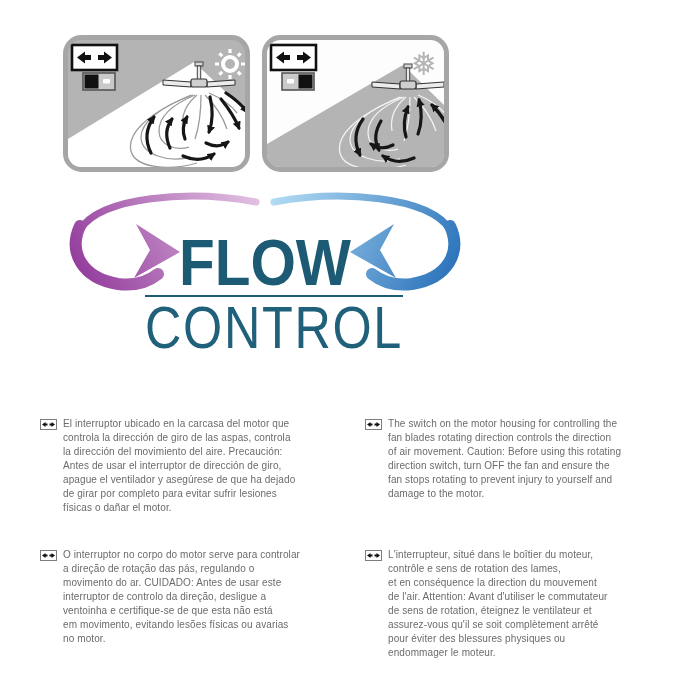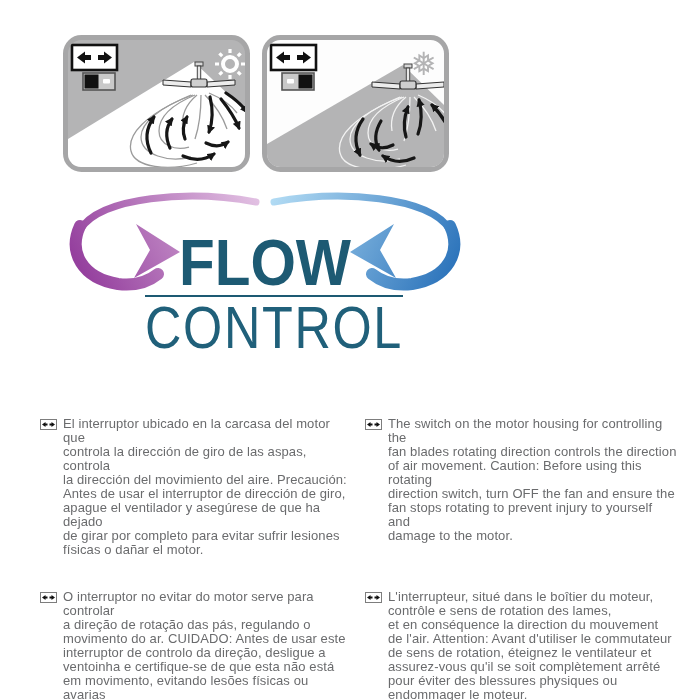--- a/index.html
+++ b/index.html
@@ -10,21 +10,21 @@
   }
   .cards{position:absolute;left:63px;top:35px;display:flex;gap:12px;}
   .logo-wrap{position:absolute;left:60px;top:190px;}
   .texts{
     position:absolute;left:40px;top:417px;
     display:grid;grid-template-columns:312px 312px;column-gap:13px;row-gap:33px;
   }
   .block{display:flex;align-items:flex-start;gap:6px;}
   .block .bullet{flex:0 0 auto;margin-top:2px;}
   .block .txt{
-    font-size:13px;line-height:14px;color:#6a6b6d;
+    font-size:10px;line-height:14px;color:#6a6b6d;
     white-space:pre-line;letter-spacing:0.1px;
   }
   svg text.logo-flow{
     font-family:"Liberation Sans","DejaVu Sans",sans-serif;
     font-weight:bold;font-size:64px;fill:#1d5a73;
   }
   svg text.logo-control{
     font-family:"Liberation Sans","DejaVu Sans",sans-serif;
     font-weight:normal;font-size:60px;fill:#20607a;letter-spacing:2px;
   }
@@ -225,21 +225,21 @@
 fan stops rotating to prevent injury to yourself and
 damage to the motor.</div>
   </div>
 
   <div class="block">
     <svg class="bullet" width="17" height="11" viewBox="0 0 17 11">
       <rect x="0.5" y="0.5" width="16" height="10" fill="#ffffff" stroke="#7d7d7d"></rect>
       <polygon points="2,5.5 5.5,3 5.5,4.6 7.5,4.6 7.5,6.4 5.5,6.4 5.5,8" fill="#111"></polygon>
       <polygon points="15,5.5 11.5,3 11.5,4.6 9.5,4.6 9.5,6.4 11.5,6.4 11.5,8" fill="#111"></polygon>
     </svg>
-    <div class="txt">O interruptor no evitar do motor serve para controlar
+    <div class="txt">O interruptor no corpo do motor serve para controlar
 a direção de rotação das pás, regulando o
 movimento do ar. CUIDADO: Antes de usar este
 interruptor de controlo da direção, desligue a
 ventoinha e certifique-se de que esta não está
 em movimento, evitando lesões físicas ou avarias
 no motor.</div>
   </div>
 
   <div class="block">
     <svg class="bullet" width="17" height="11" viewBox="0 0 17 11">

